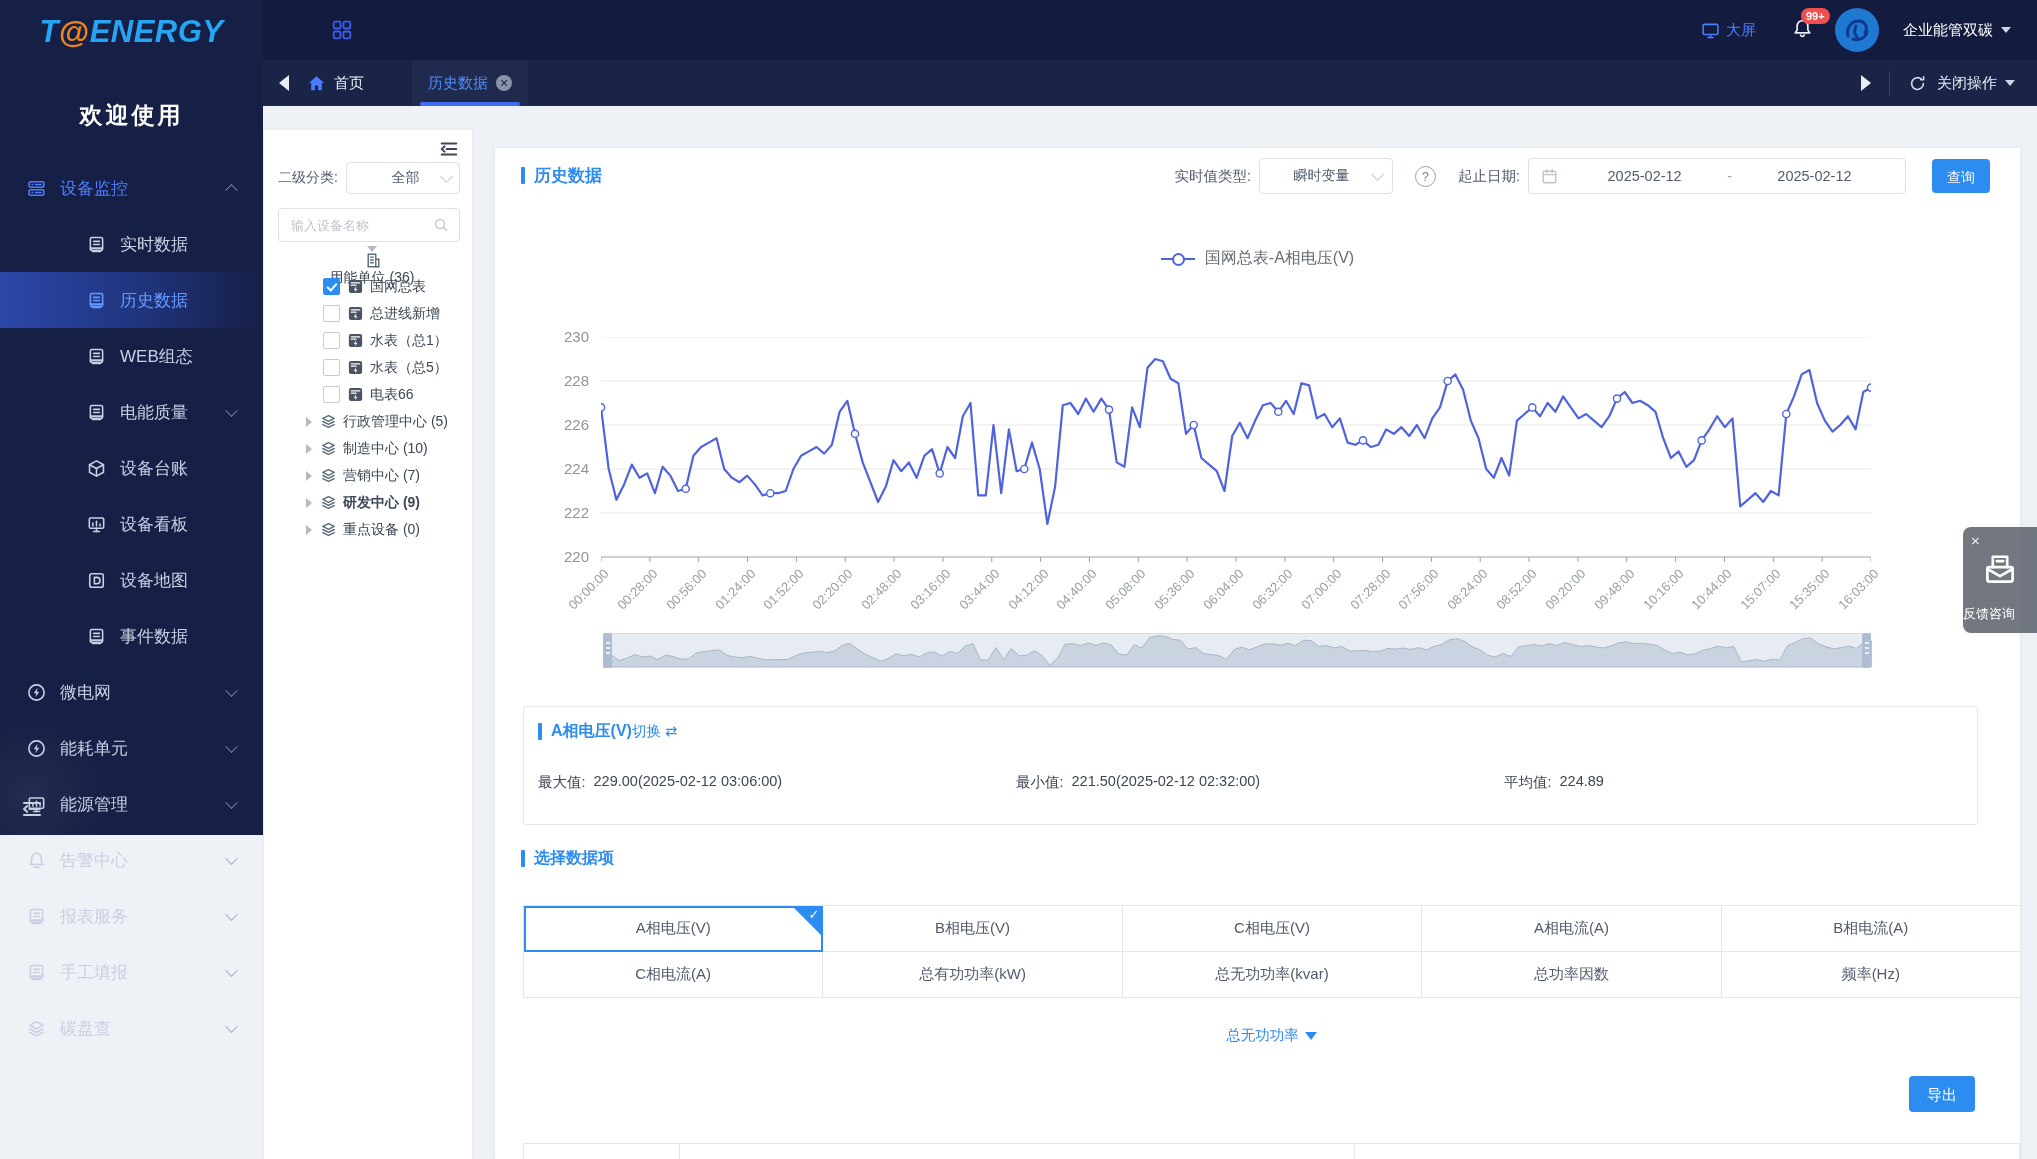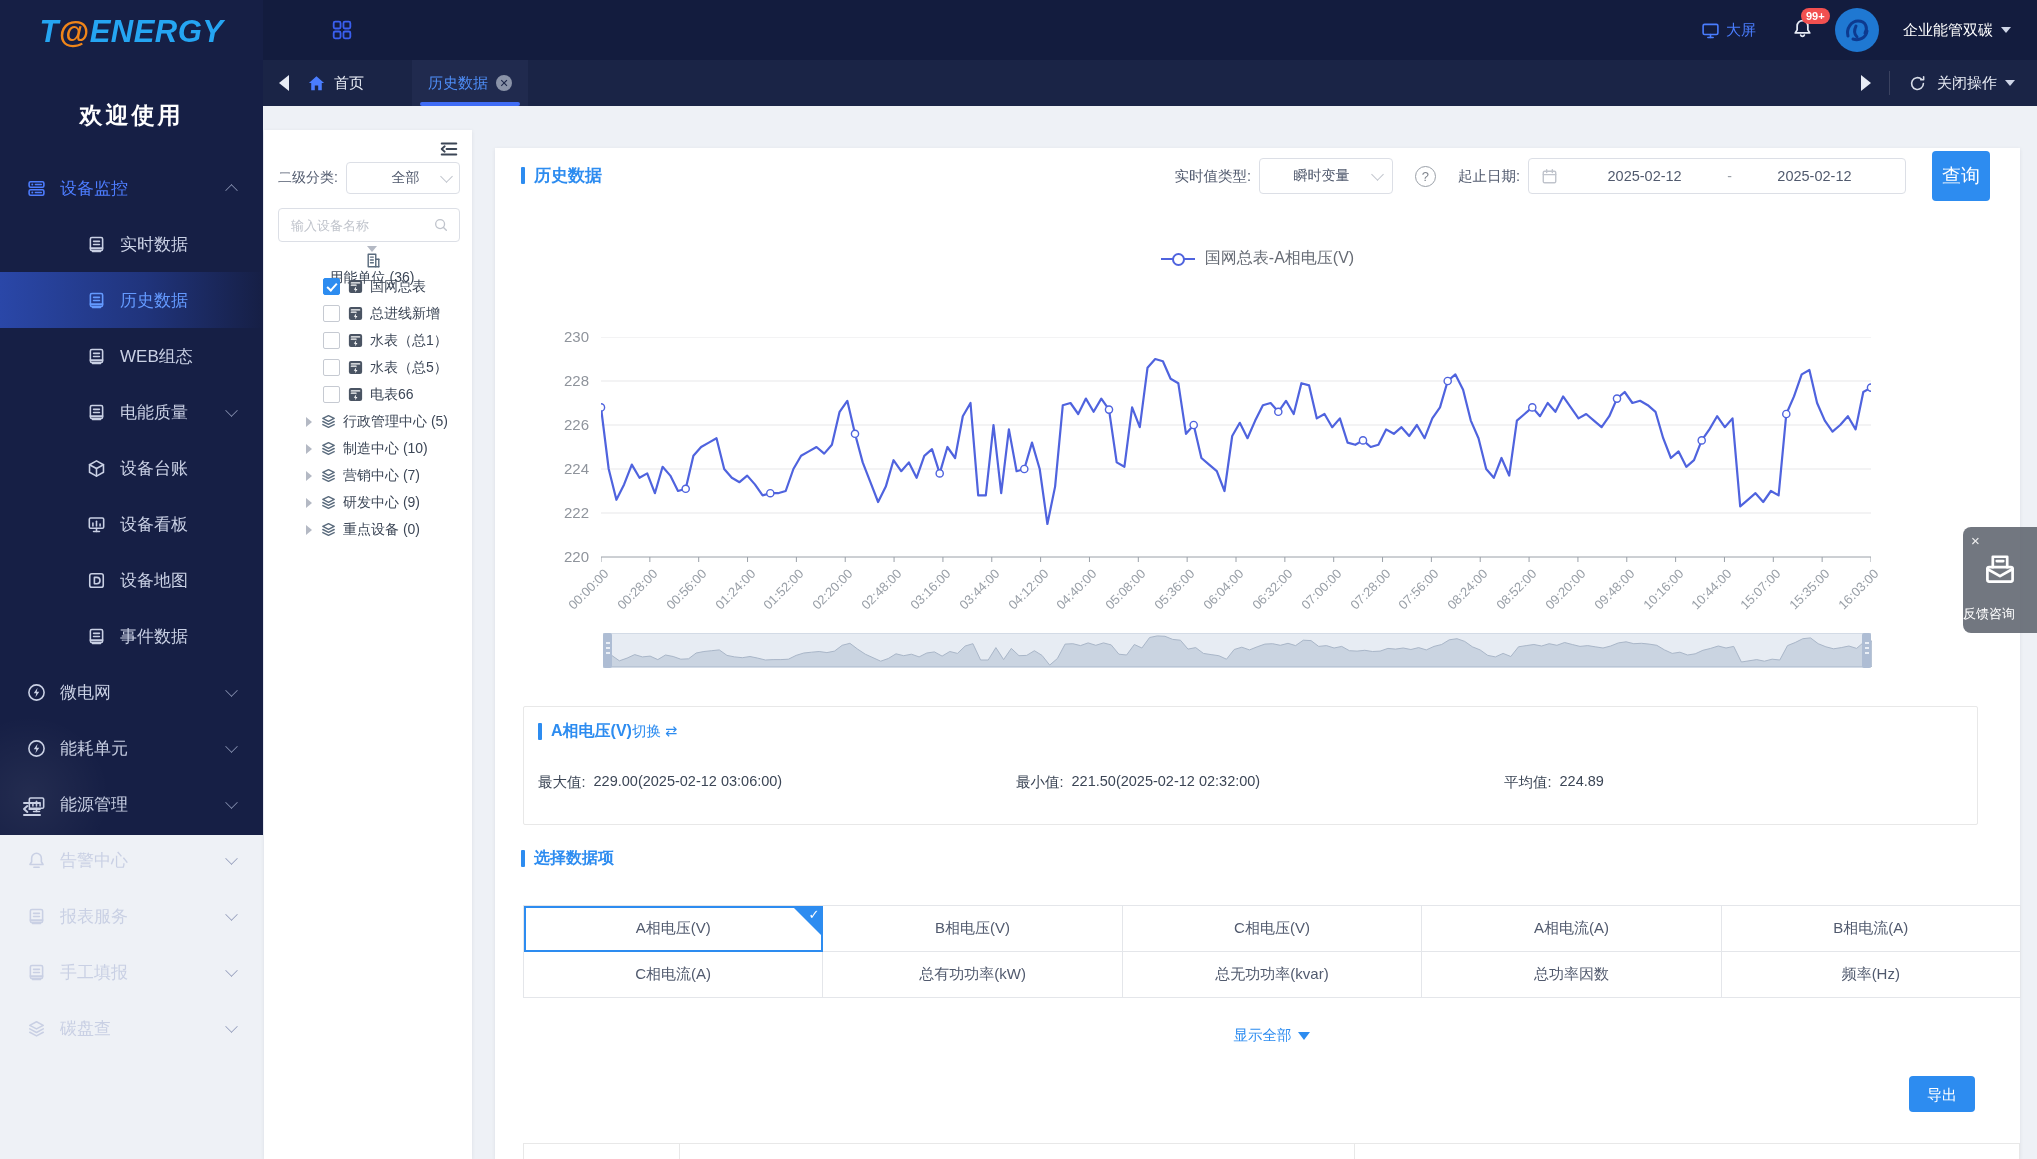--- a/index.html
+++ b/index.html
@@ -108,21 +108,21 @@
                padding:0 10px;cursor:pointer;margin-right:22px}
   .type-select .val{flex:1;font-size:14px;color:#515a6e}
   .q-circle{width:19px;height:19px;border:1.4px solid #9aa0a8;border-radius:50%;color:#80868e;font-size:13px;
             line-height:19px;text-align:center;margin-right:22px;cursor:pointer}
   .date-box{width:352px;height:34px;border:1px solid #dcdfe6;border-radius:4px;display:flex;align-items:center;
             padding:0 12px;margin-right:26px;cursor:pointer}
   .date-box .cal{width:17px;height:17px;color:#c0c4cc;margin-right:8px}
   .date-box .dval{flex:1;text-align:center;font-size:14.5px;color:#515a6e}
   .date-box .dsep{color:#9aa0a8;font-size:14px;padding:0 4px}
   .btn-blue{background:#2d8cf0;color:#fff;border-radius:4px;text-align:center;cursor:pointer;border:none}
-  .query-btn{width:58px;height:50px;line-height:34px;font-size:19px}
+  .query-btn{width:58px;height:34px;line-height:34px;font-size:14px}
 
   
   .legend{position:absolute;top:100px;left:0;width:100%;display:flex;justify-content:center;align-items:center}
   .legend .lmark{position:relative;width:34px;height:12px;margin-right:10px}
   .legend .lmark .line{position:absolute;left:0;top:5px;width:34px;height:2.5px;background:#4f63de}
   .legend .lmark .dot{position:absolute;left:11px;top:0;width:9px;height:9px;border:2px solid #4f63de;
                       border-radius:50%;background:#fff}
   .legend .ltxt{font-size:16px;color:#666b74}
   .chart-plot{position:absolute;left:106px;top:189px;width:1270px;height:226px}
   .ylab{position:absolute;width:60px;text-align:right;font-size:15px;color:#8f949c}
@@ -575,21 +575,21 @@
           <span class="tw caret-col"></span>
           <span class="ico ticon">
             <svg xmlns="http://www.w3.org/2000/svg" viewBox="0 0 18 18" width="17" height="17">
               <path d="M9 2.8 L15 5.8 L9 8.8 L3 5.8 Z"></path>
               <path d="M3 9 L9 12 L15 9"></path>
               <path d="M3 12.2 L9 15.2 L15 12.2"></path>
             </svg>
           </span>
           <span>营销中心 (7)</span>
         </div>
-        <div class="t-row" style="padding-left: 42px;">
+        <div class="t-row" style="padding-left: 42px; font-weight: bold;">
           <span class="tw caret-col"></span>
           <span class="ico ticon">
             <svg xmlns="http://www.w3.org/2000/svg" viewBox="0 0 18 18" width="17" height="17">
               <path d="M9 2.8 L15 5.8 L9 8.8 L3 5.8 Z"></path>
               <path d="M3 9 L9 12 L15 9"></path>
               <path d="M3 12.2 L9 15.2 L15 12.2"></path>
             </svg>
           </span>
           <span>研发中心 (9)</span>
         </div>
@@ -801,21 +801,21 @@
           <span>总无功功率(kvar)</span>
         </div>
         <div class="dcell">
           <span>总功率因数</span>
         </div>
         <div class="dcell">
           <span>频率(Hz)</span>
         </div>
       </div>
     <div class="show-all">
-      <span>显示全部</span><span class="tri"></span>
+      <span>总无功功率</span><span class="tri"></span>
     </div>
     <button class="btn-blue export-btn">导出</button>
 
     <div class="tbl">
       <span class="vd" style="left:155px"></span>
       <span class="vd" style="left:830px"></span>
     </div>
   </div>
 
   <div class="feedback">

